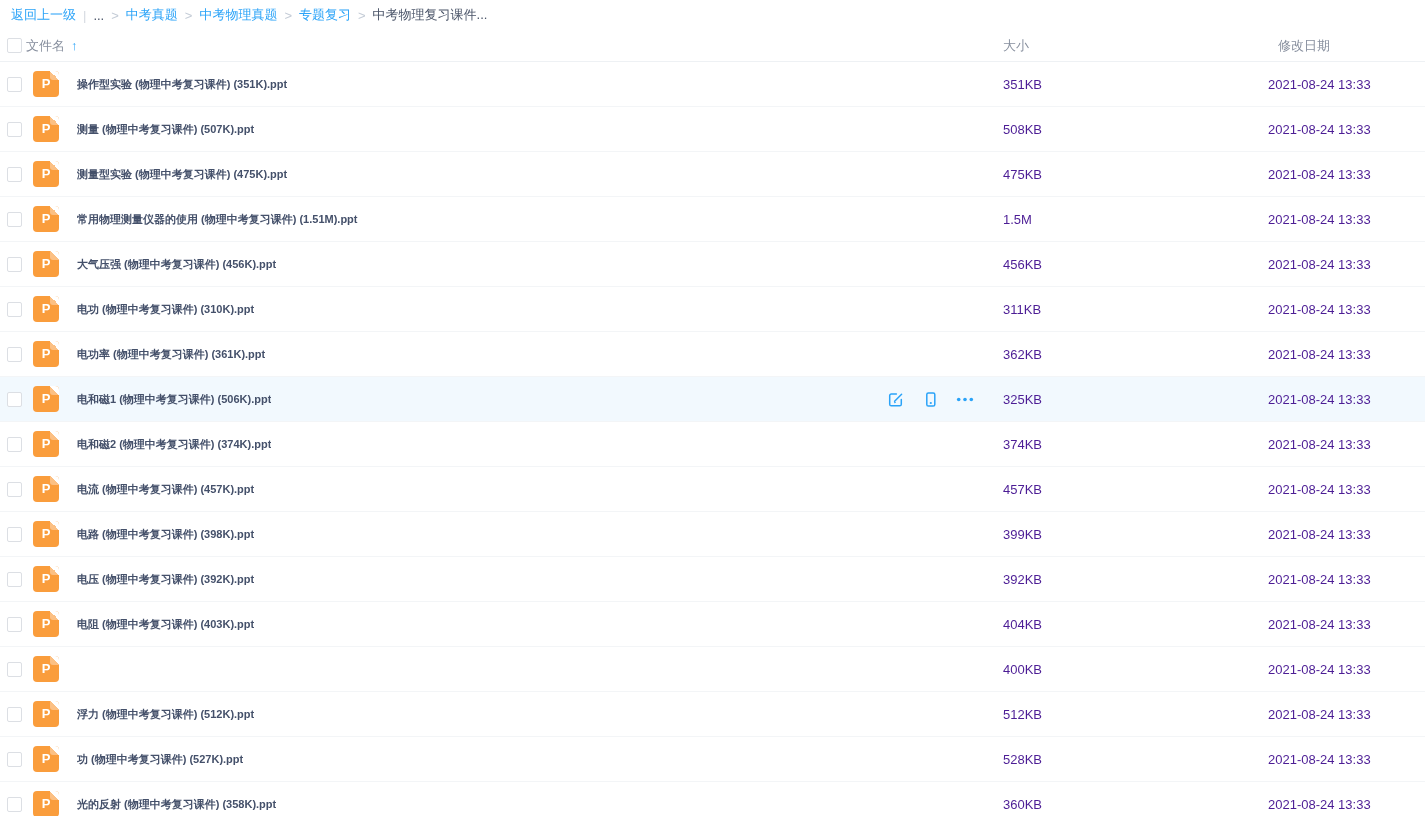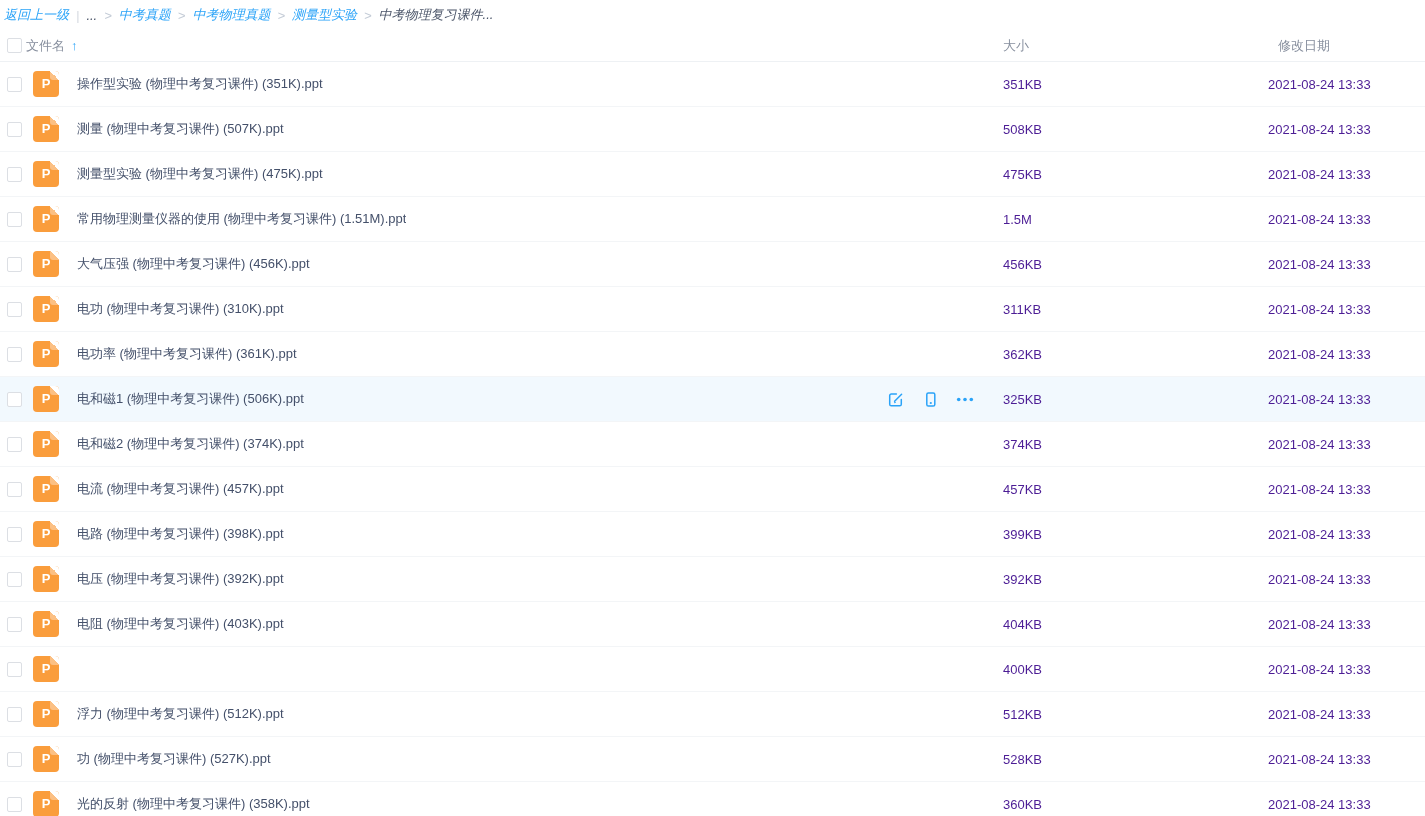--- a/index.html
+++ b/index.html
@@ -1,21 +1,21 @@
 <!DOCTYPE html>
 <html><head>
 <meta charset="utf-8">
 <style>
   * { margin:0; padding:0; box-sizing:border-box; }
   html,body { width:1425px; height:816px; overflow:hidden; background:#fff;
     font-family:"Liberation Sans","DejaVu Sans",sans-serif; }
 
   
-  .breadcrumb { height:30px; display:flex; align-items:center; padding-left:4px;
-    font-size:13px; white-space:nowrap;font-style:italic; }
+  .breadcrumb { height:30px; display:flex; align-items:center; padding-left:11px;
+    font-size:13px; white-space:nowrap; }
   .bc-link { color:#2aa3f8; text-decoration:none; cursor:pointer; }
   .bc-sep { color:#c3cbd6; margin:0 7px; }
   .bc-pipe { color:#d4d9e0; margin:0 7px; }
   .bc-ellipsis { color:#4a5468; cursor:pointer; }
   .bc-current { color:#4a5468;text-align:right; }
 
   
   .list-header { height:32px; display:flex; align-items:center; position:relative;
     border-bottom:1px solid #eef1f4; font-size:13px; color:#878f9e; }
   .col-size-pos { position:absolute; left:1003px; }
@@ -33,22 +33,22 @@
     border-bottom:1px solid #f3f5f7; background:#fff; }
   .row.hovered { background:#f2f9fe; }
   .ppt-icon { position:relative; width:26px; height:26px; margin-left:11px; flex:none;
     background:#fa9d3c; border-radius:4px; display:flex; align-items:center;
     justify-content:center; overflow:hidden; }
   .ppt-icon::after { content:""; position:absolute; top:0; right:0; width:9px; height:9px;
     background:linear-gradient(to bottom left,#ffffff 50%,#fcc083 50%);
     border-bottom-left-radius:3px; }
   .ppt-letter { color:#fff; font-size:13px; font-weight:bold; line-height:1;
     transform:translateY(-1px); }
-  .file-name { margin-left:18px; font-size:13px; color:#44506a; cursor:pointer;
-    max-width:760px; overflow:hidden; white-space:nowrap; text-overflow:ellipsis; }
+  .file-name { margin-left:18px; font-size:11px; color:#44506a; cursor:pointer;
+    max-width:760px; overflow:hidden; white-space:nowrap; text-overflow:ellipsis;font-weight:bold; }
   .file-size, .file-date { font-size:13px; color:#4c1d95; }
 
   
   .row-actions { position:absolute; left:886px; top:0; height:45px;
     display:flex; align-items:center; gap:17px; }
   .act-btn { width:18px; height:18px; display:flex; align-items:center;
     justify-content:center; cursor:pointer; }
   .act-btn svg { display:block; }
 </style>
 </head>
@@ -56,21 +56,21 @@
 
 <div class="breadcrumb">
   <a class="bc-link">返回上一级</a>
   <span class="bc-pipe">|</span>
   <span class="bc-ellipsis">...</span>
   <span class="bc-sep">&gt;</span>
   <a class="bc-link">中考真题</a>
   <span class="bc-sep">&gt;</span>
   <a class="bc-link">中考物理真题</a>
   <span class="bc-sep">&gt;</span>
-  <a class="bc-link">测量型实验</a>
+  <a class="bc-link">专题复习</a>
   <span class="bc-sep">&gt;</span>
   <span class="bc-current">中考物理复习课件...</span>
 </div>
 
 <div class="list-header">
   <span class="cbx"></span>
   <span class="hdr-name">文件名</span>
   <span class="sort-arrow">↑</span>
   <span class="col-size-pos">大小</span>
   <span class="col-date-pos">修改日期</span>

